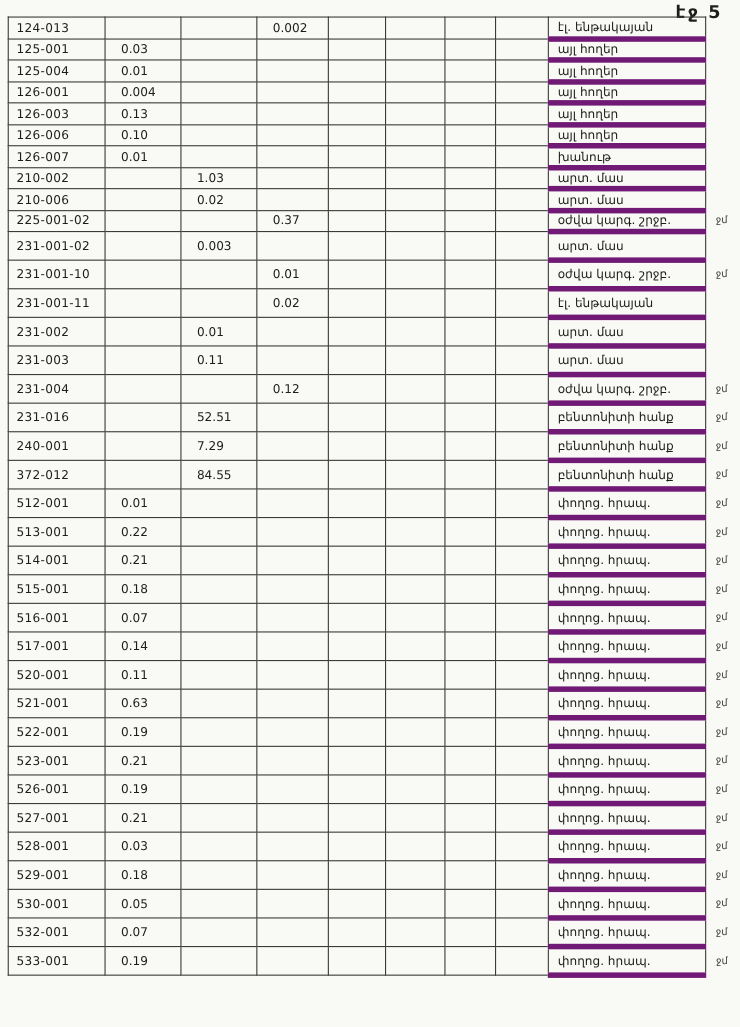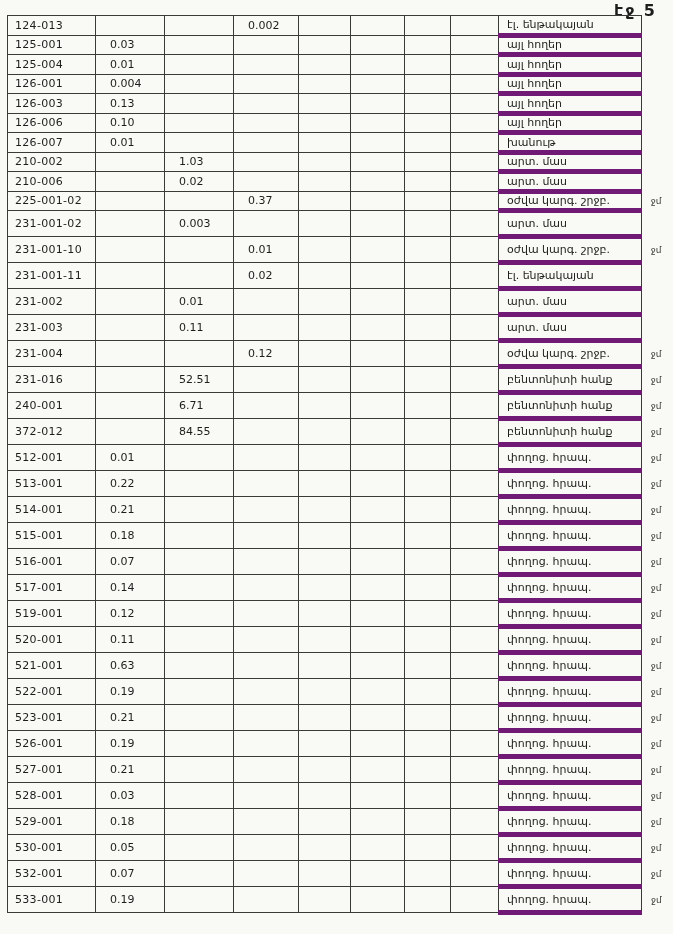--- a/index.html
+++ b/index.html
@@ -285,21 +285,21 @@
             <td></td>
             <td></td>
             <td></td>
             <td></td>
             <td class="label">բենտոնիտի հանք</td>
             <td class="note">ջմ</td>
           </tr>
           <tr>
             <td class="code">240-001</td>
             <td class="val"></td>
-            <td class="val">6.71</td>
+            <td class="val">7.29</td>
             <td class="val"></td>
             <td></td>
             <td></td>
             <td></td>
             <td></td>
             <td class="label">բենտոնիտի հանք</td>
             <td class="note">ջմ</td>
           </tr>
           <tr>
             <td class="code">372-012</td>
@@ -369,32 +369,20 @@
             <td></td>
             <td></td>
             <td></td>
             <td></td>
             <td class="label">փողոց. հրապ.</td>
             <td class="note">ջմ</td>
           </tr>
           <tr>
             <td class="code">517-001</td>
             <td class="val">0.14</td>
-            <td class="val"></td>
-            <td class="val"></td>
-            <td></td>
-            <td></td>
-            <td></td>
-            <td></td>
-            <td class="label">փողոց. հրապ.</td>
-            <td class="note">ջմ</td>
-          </tr>
-          <tr>
-            <td class="code">519-001</td>
-            <td class="val">0.12</td>
             <td class="val"></td>
             <td class="val"></td>
             <td></td>
             <td></td>
             <td></td>
             <td></td>
             <td class="label">փողոց. հրապ.</td>
             <td class="note">ջմ</td>
           </tr>
           <tr>

